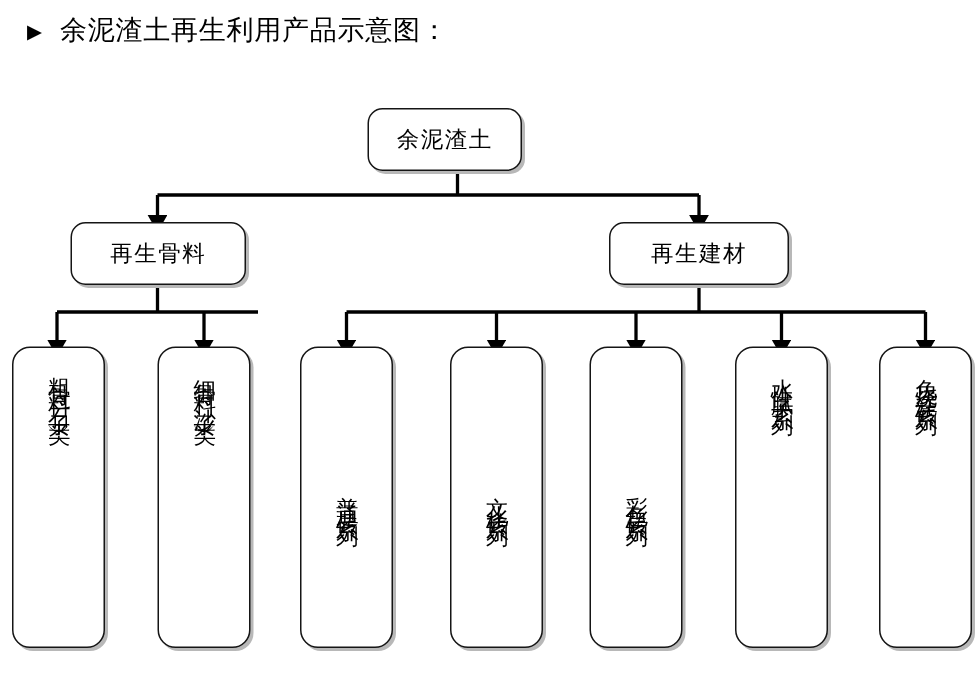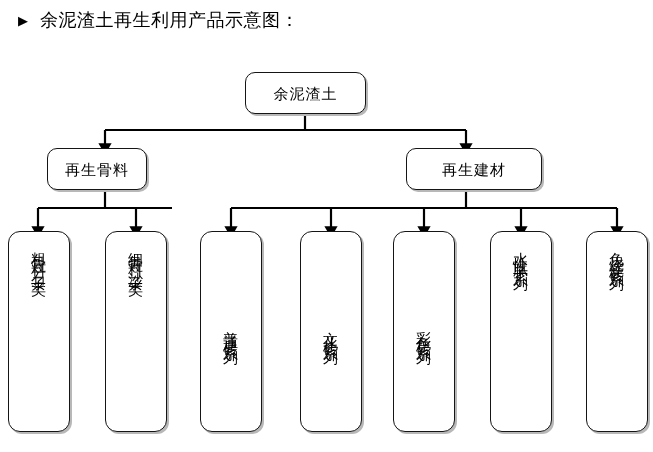--- a/index.html
+++ b/index.html
@@ -133,29 +133,29 @@
       <path d="M466,190 L466,208"></path>
       <path d="M231,208 L617,208"></path>
       <path d="M231,208 L231,229" marker-end="url(#arrowhead)"></path>
       <path d="M331,208 L331,229" marker-end="url(#arrowhead)"></path>
       <path d="M424,208 L424,229" marker-end="url(#arrowhead)"></path>
       <path d="M521,208 L521,229" marker-end="url(#arrowhead)"></path>
       <path d="M617,208 L617,229" marker-end="url(#arrowhead)"></path>
     </g>
   </svg>
 
-  <div class="node root" style="left:245px; top:72px; width:121px; height:42px;">
+  <div class="node root" style="left:245px; top:72px; width:103px; height:42px;">
     <span class="node-label">余泥渣土</span>
   </div>
 
-  <div class="node mid" style="left:47px; top:148px; width:100px; height:42px;">
+  <div class="node mid" style="left:47px; top:148px; width:117px; height:42px;">
     <span class="node-label">再生骨料</span>
   </div>
 
-  <div class="node mid" style="left:406px; top:148px; width:136px; height:42px;">
+  <div class="node mid" style="left:406px; top:148px; width:120px; height:42px;">
     <span class="node-label">再生建材</span>
   </div>
 
   <div class="node leaf" style="left:8px; top:231px; width:62px; height:201px;">
     <span class="node-label">粗骨料（石子类）</span>
   </div>
 
   <div class="node leaf" style="left:105px; top:231px; width:62px; height:201px;">
     <span class="node-label">细骨料（沙子类）</span>
   </div>

